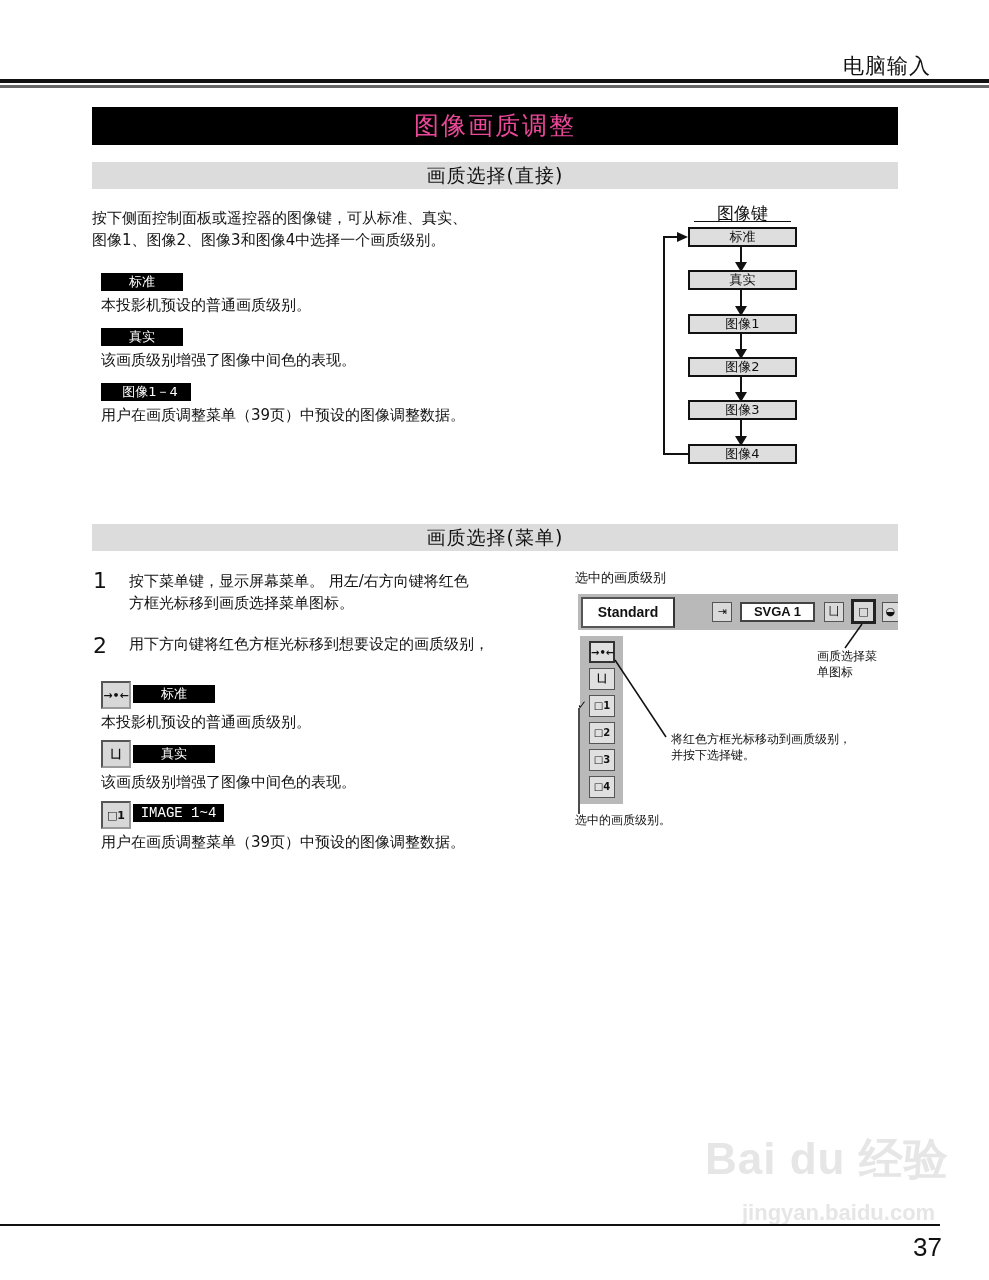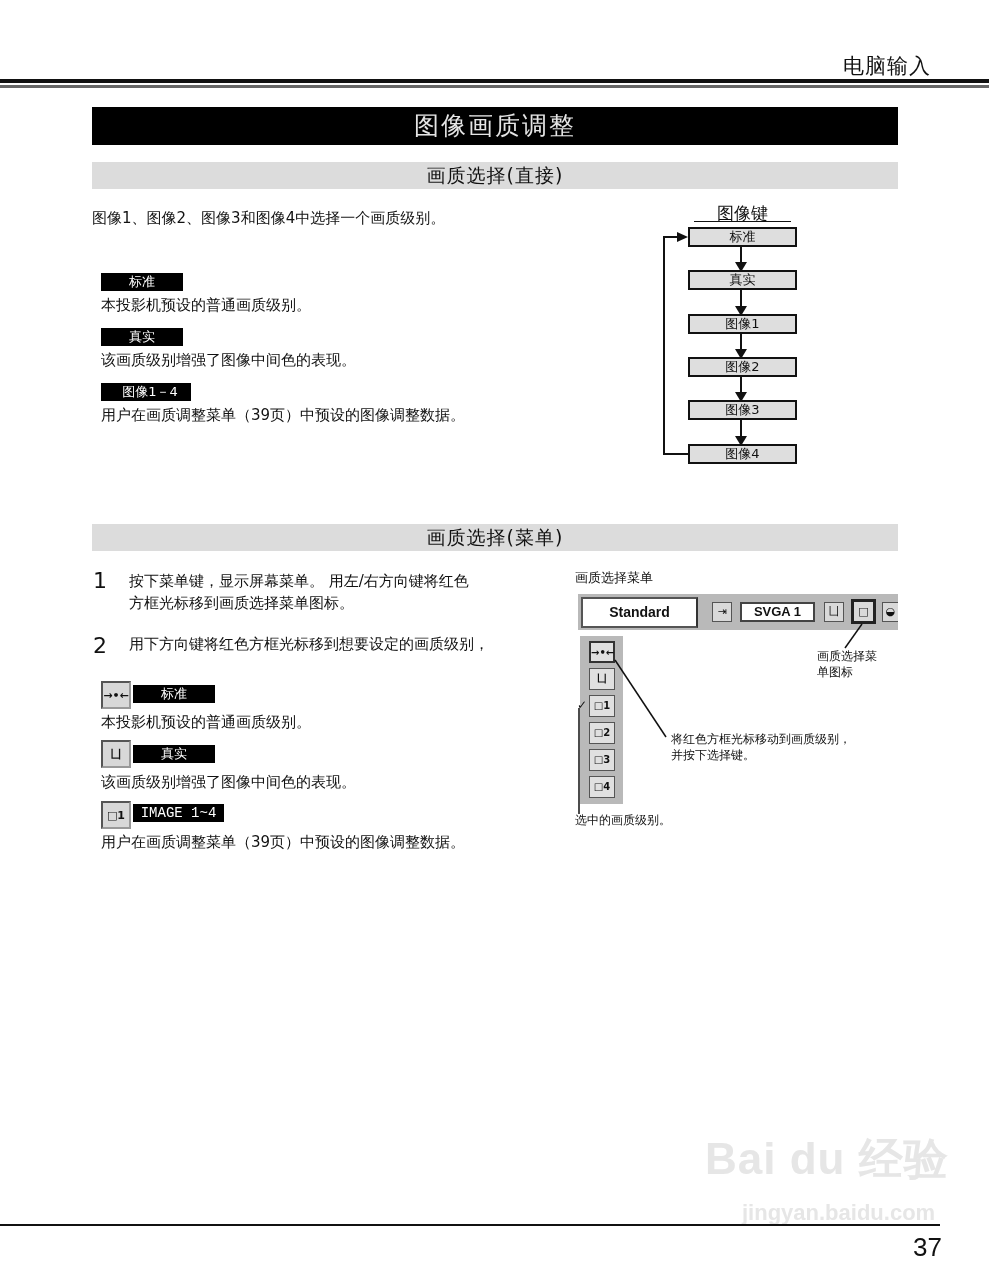--- a/index.html
+++ b/index.html
@@ -2,36 +2,36 @@
 <html><head>
 <meta charset="utf-8">
 <style>
   * { margin:0; padding:0; box-sizing:border-box; }
   body { width:989px; height:1280px; background:#fff; position:relative; overflow:hidden;
          font-family:"DejaVu Sans","Liberation Sans",sans-serif; color:#111; }
   .abs { position:absolute; }
   .header-title { right:58px; top:52px; font-size:21px; letter-spacing:1px; }
   .rule-thick { left:0; top:79px; width:989px; height:4px; background:#111; }
   .rule-thin { left:0; top:85px; width:989px; height:3px; background:#666; }
-  .page-title { left:92px; top:107px; width:806px; height:38px; background:#000; color:#e5e5e5;
+  .page-title { left:92px; top:107px; width:806px; height:38px; background:#000; color:#ec4899;
                 font-size:25px; text-align:center; line-height:38px; letter-spacing:2px; }
   .section-bar { left:92px; width:806px; height:27px; background:#dcdcdc; font-size:19px;
                  text-align:center; line-height:27px; letter-spacing:1px; }
   .para { font-size:15px; line-height:22px; }
   .tag { height:18px; background:#000; color:#fff; font-size:13px; line-height:18px; text-align:center; }
   .flow-box { left:688px; width:109px; height:20px; background:#dedede; border:2px solid #111;
               font-size:13px; text-align:center; line-height:16px; }
   .flow-arrow { left:740px; width:2px; background:#111; }
   .flow-arrow::after { content:""; position:absolute; left:-5px; bottom:-2px; border-left:6px solid transparent;
                        border-right:6px solid transparent; border-top:10px solid #111; }
   .step-num { font-size:22px; }
   .icon-box { width:30px; height:28px; background:#d8d8d8; border:2px solid #555; border-right-color:#999; border-bottom-color:#999;
               display:flex; align-items:center; justify-content:center; font-size:11px; font-weight:bold; }
   .menu-bar { left:578px; top:594px; width:320px; height:36px; background:#b9b9b9; }
-  .menu-std { left:581px; top:597px; width:117px; height:31px; background:#fff; border:2px solid #555;
+  .menu-std { left:581px; top:597px; width:94px; height:31px; background:#fff; border:2px solid #555;
               border-right-color:#333; font-weight:bold; font-size:14px; text-align:center; line-height:27px;
               font-family:"Liberation Sans",sans-serif; }
   .menu-ico { width:20px; height:20px; background:#d9d9d9; border:1px solid #555; top:602px;
               font-size:11px; text-align:center; line-height:18px; }
   .svga { left:740px; top:602px; width:75px; height:20px; background:#fff; border:2px solid #444;
           font-weight:bold; font-size:13px; text-align:center; line-height:16px; font-family:"Liberation Sans",sans-serif; }
   .side-col { left:580px; top:636px; width:43px; height:168px; background:#b9b9b9; }
   .side-ico { left:589px; width:26px; height:22px; background:#e0e0e0; border:1px solid #555; font-size:10px;
               text-align:center; line-height:20px; font-weight:bold; }
   .note { font-size:12px; line-height:16px; }
@@ -46,20 +46,21 @@
 
 <div class="abs header-title">电脑输入</div>
 <div class="abs rule-thick"></div>
 <div class="abs rule-thin"></div>
 
 <div class="abs page-title">图像画质调整</div>
 
 <div class="abs section-bar" style="top:162px;">画质选择(直接)</div>
 
 <div class="abs para" style="left:92px; top:207px;">
+  <div>按下侧面控制面板或遥控器的图像键，可从标准、真实、</div>
   <div>图像1、图像2、图像3和图像4中选择一个画质级别。</div>
 </div>
 
 <div class="abs tag" style="left:101px; top:273px; width:82px;">标准</div>
 <div class="abs para" style="left:101px; top:294px;">本投影机预设的普通画质级别。</div>
 <div class="abs tag" style="left:101px; top:328px; width:82px;">真实</div>
 <div class="abs para" style="left:101px; top:349px;">该画质级别增强了图像中间色的表现。</div>
 <div class="abs tag" style="left:101px; top:383px; width:90px;padding-left:8px;">图像1－4</div>
 <div class="abs para" style="left:101px; top:404px;">用户在画质调整菜单（39页）中预设的图像调整数据。</div>
 
@@ -97,21 +98,21 @@
 <div class="abs para" style="left:101px; top:711px;">本投影机预设的普通画质级别。</div>
 
 <div class="abs icon-box" style="left:101px; top:740px;">凵</div>
 <div class="abs tag" style="left:133px; top:745px; width:82px;">真实</div>
 <div class="abs para" style="left:101px; top:771px;">该画质级别增强了图像中间色的表现。</div>
 
 <div class="abs icon-box" style="left:101px; top:801px;">□1</div>
 <div class="abs tag" style="left:133px; top:804px; width:91px; font-family:'Liberation Mono',monospace; font-size:14px;">IMAGE 1~4</div>
 <div class="abs para" style="left:101px; top:831px;">用户在画质调整菜单（39页）中预设的图像调整数据。</div>
 
-<div class="abs note" style="left:575px; top:570px; font-size:13px;">画质选择菜单</div>
+<div class="abs note" style="left:575px; top:570px; font-size:13px;">选中的画质级别</div>
 <div class="abs menu-bar"></div>
 <div class="abs menu-std">Standard</div>
 <div class="abs menu-ico" style="left:712px;">⇥</div>
 <div class="abs svga">SVGA 1</div>
 <div class="abs menu-ico" style="left:824px;">凵</div>
 <div class="abs menu-ico" style="left:851px; top:599px; width:25px; height:25px; border:3px solid #222; line-height:19px;">□</div>
 <div class="abs menu-ico" style="left:882px; width:16px; border-right:none;">◒</div>
 
 <div class="abs side-col"></div>
 <div class="abs side-ico" style="top:641px; border:2px solid #333;">→•←</div>

